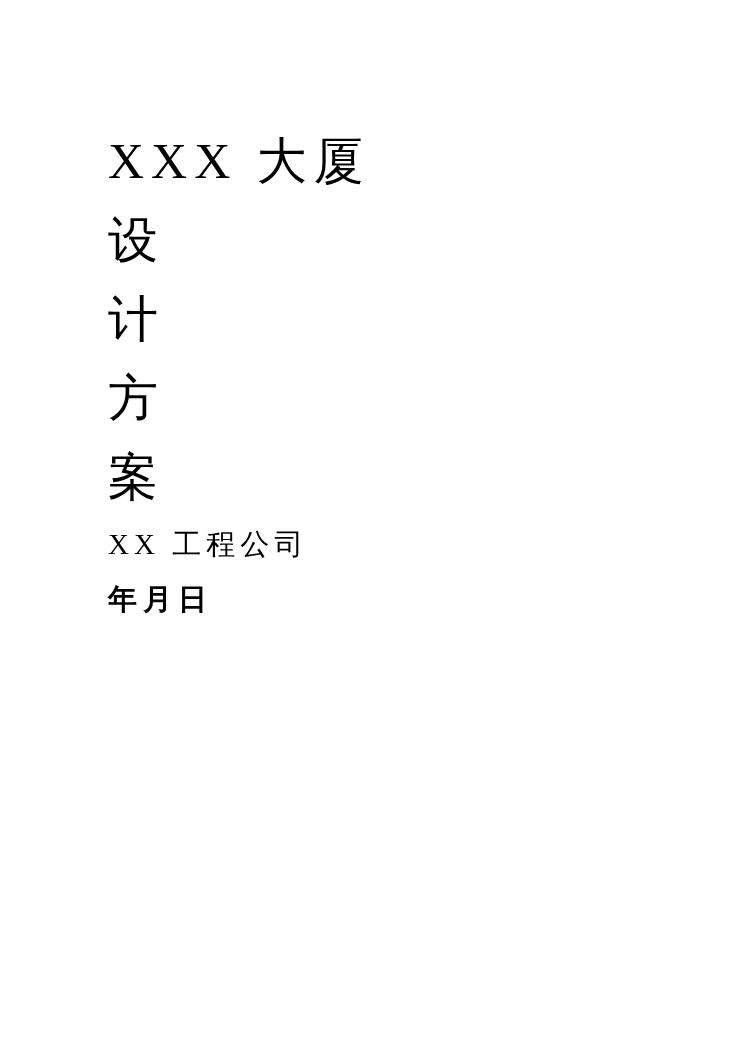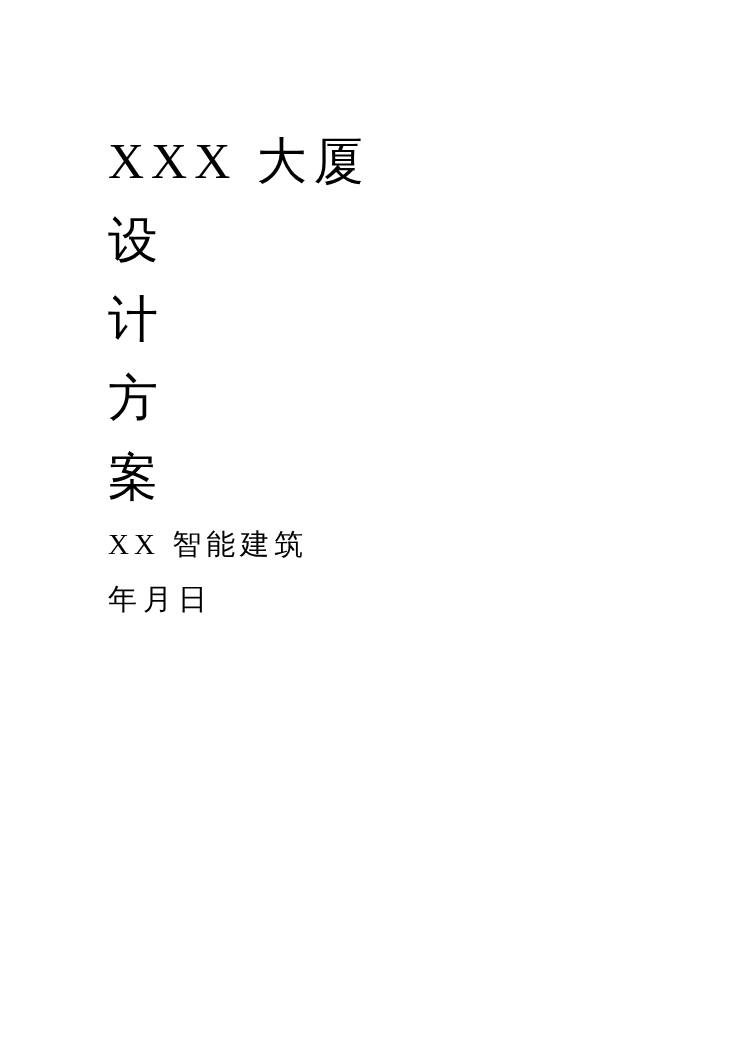--- a/index.html
+++ b/index.html
@@ -37,28 +37,29 @@
     letter-spacing: 5px;
     white-space: pre;
     color: #000000;
   }
   .date-line {
     font-size: 29px;
     line-height: 55px;
     letter-spacing: 6px;
     white-space: pre;
     color: #000000;
+    font-weight: bold;
   }
 </style>
 </head>
 <body>
 
 <div class="page">
   <div class="title-block">
     <div class="title-line">XXX 大厦</div>
     <div class="title-line">设</div>
     <div class="title-line">计</div>
     <div class="title-line">方</div>
     <div class="title-line">案</div>
-    <div class="company-line">XX 智能建筑</div>
+    <div class="company-line">XX 工程公司</div>
     <div class="date-line">年月日</div>
   </div>
 </div>
 
 </body></html>

